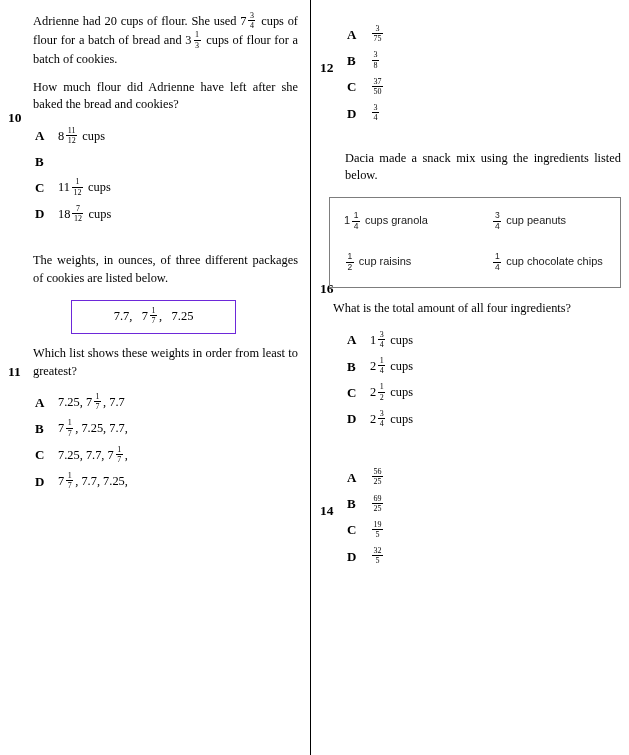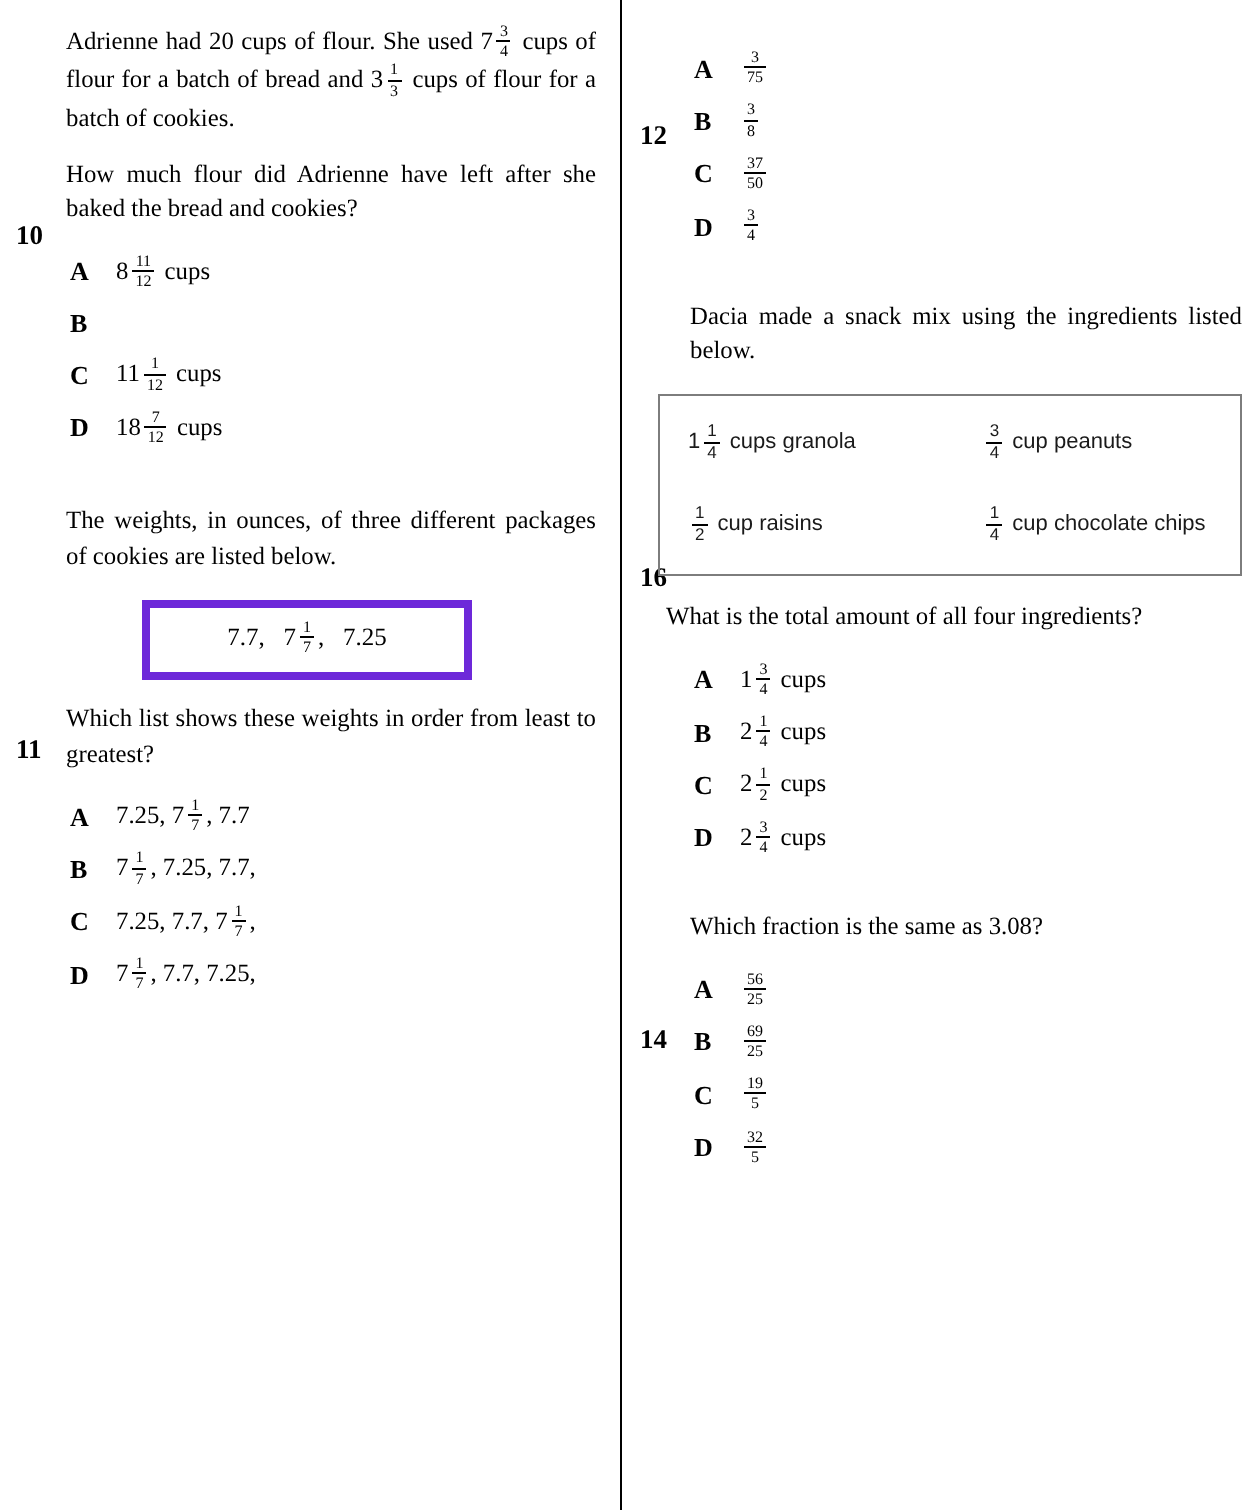--- a/index.html
+++ b/index.html
@@ -25,21 +25,21 @@
   .option{display:flex;align-items:center;margin-top:7px;min-height:16px}
   .option:first-child{margin-top:0}
   .olet{font-weight:700;font-size:13px;width:23px;flex:none}
   .oval{flex:1}
 
   .frac{display:inline-block;text-align:center;vertical-align:middle;
         font-size:8px;line-height:1.15;margin:0 2px;position:relative;top:-1px}
   .frac .fnum{display:block;border-bottom:1px solid #000;padding:0 1.5px}
   .frac .fden{display:block;padding:0 1.5px}
 
-  .weightbox{border:4px solid #6d28d9;width:165px;margin:13px 0 11px 38px;
+  .weightbox{border:1px solid #6d28d9;width:165px;margin:13px 0 11px 38px;
              padding:6px 10px 7px;text-align:center;font-size:12.5px}
 
   .ingbox{border:1px solid #7d7d7d;margin:13px 0 12px -16px;
           padding:13px 8px 15px 14px;font-family:"Liberation Sans",sans-serif;
           font-size:11px;color:#1a1a1a;display:grid;
           grid-template-columns:55% 45%;row-gap:20px}
   .ing{white-space:nowrap}
   .ingbox .frac{font-size:8.5px;margin:0 2px;top:0}
 </style>
 </head>
@@ -158,21 +158,20 @@
               <span class="olet">D</span>
               <span class="oval"><span>2</span><span class="frac"><span class="fnum">3</span><span class="fden">4</span></span><span> cups</span></span>
             </div>
           </div>
         </div>
       </div>
 
       <div class="question">
         <div class="qnum">14</div>
         <div class="qbody">
-          <p class="qtext">Which fraction is the same as 3.08?</p>
           <div class="options">
             <div class="option">
               <span class="olet">A</span>
               <span class="oval"><span class="frac"><span class="fnum">56</span><span class="fden">25</span></span></span>
             </div>
             <div class="option">
               <span class="olet">B</span>
               <span class="oval"><span class="frac"><span class="fnum">69</span><span class="fden">25</span></span></span>
             </div>
             <div class="option">

